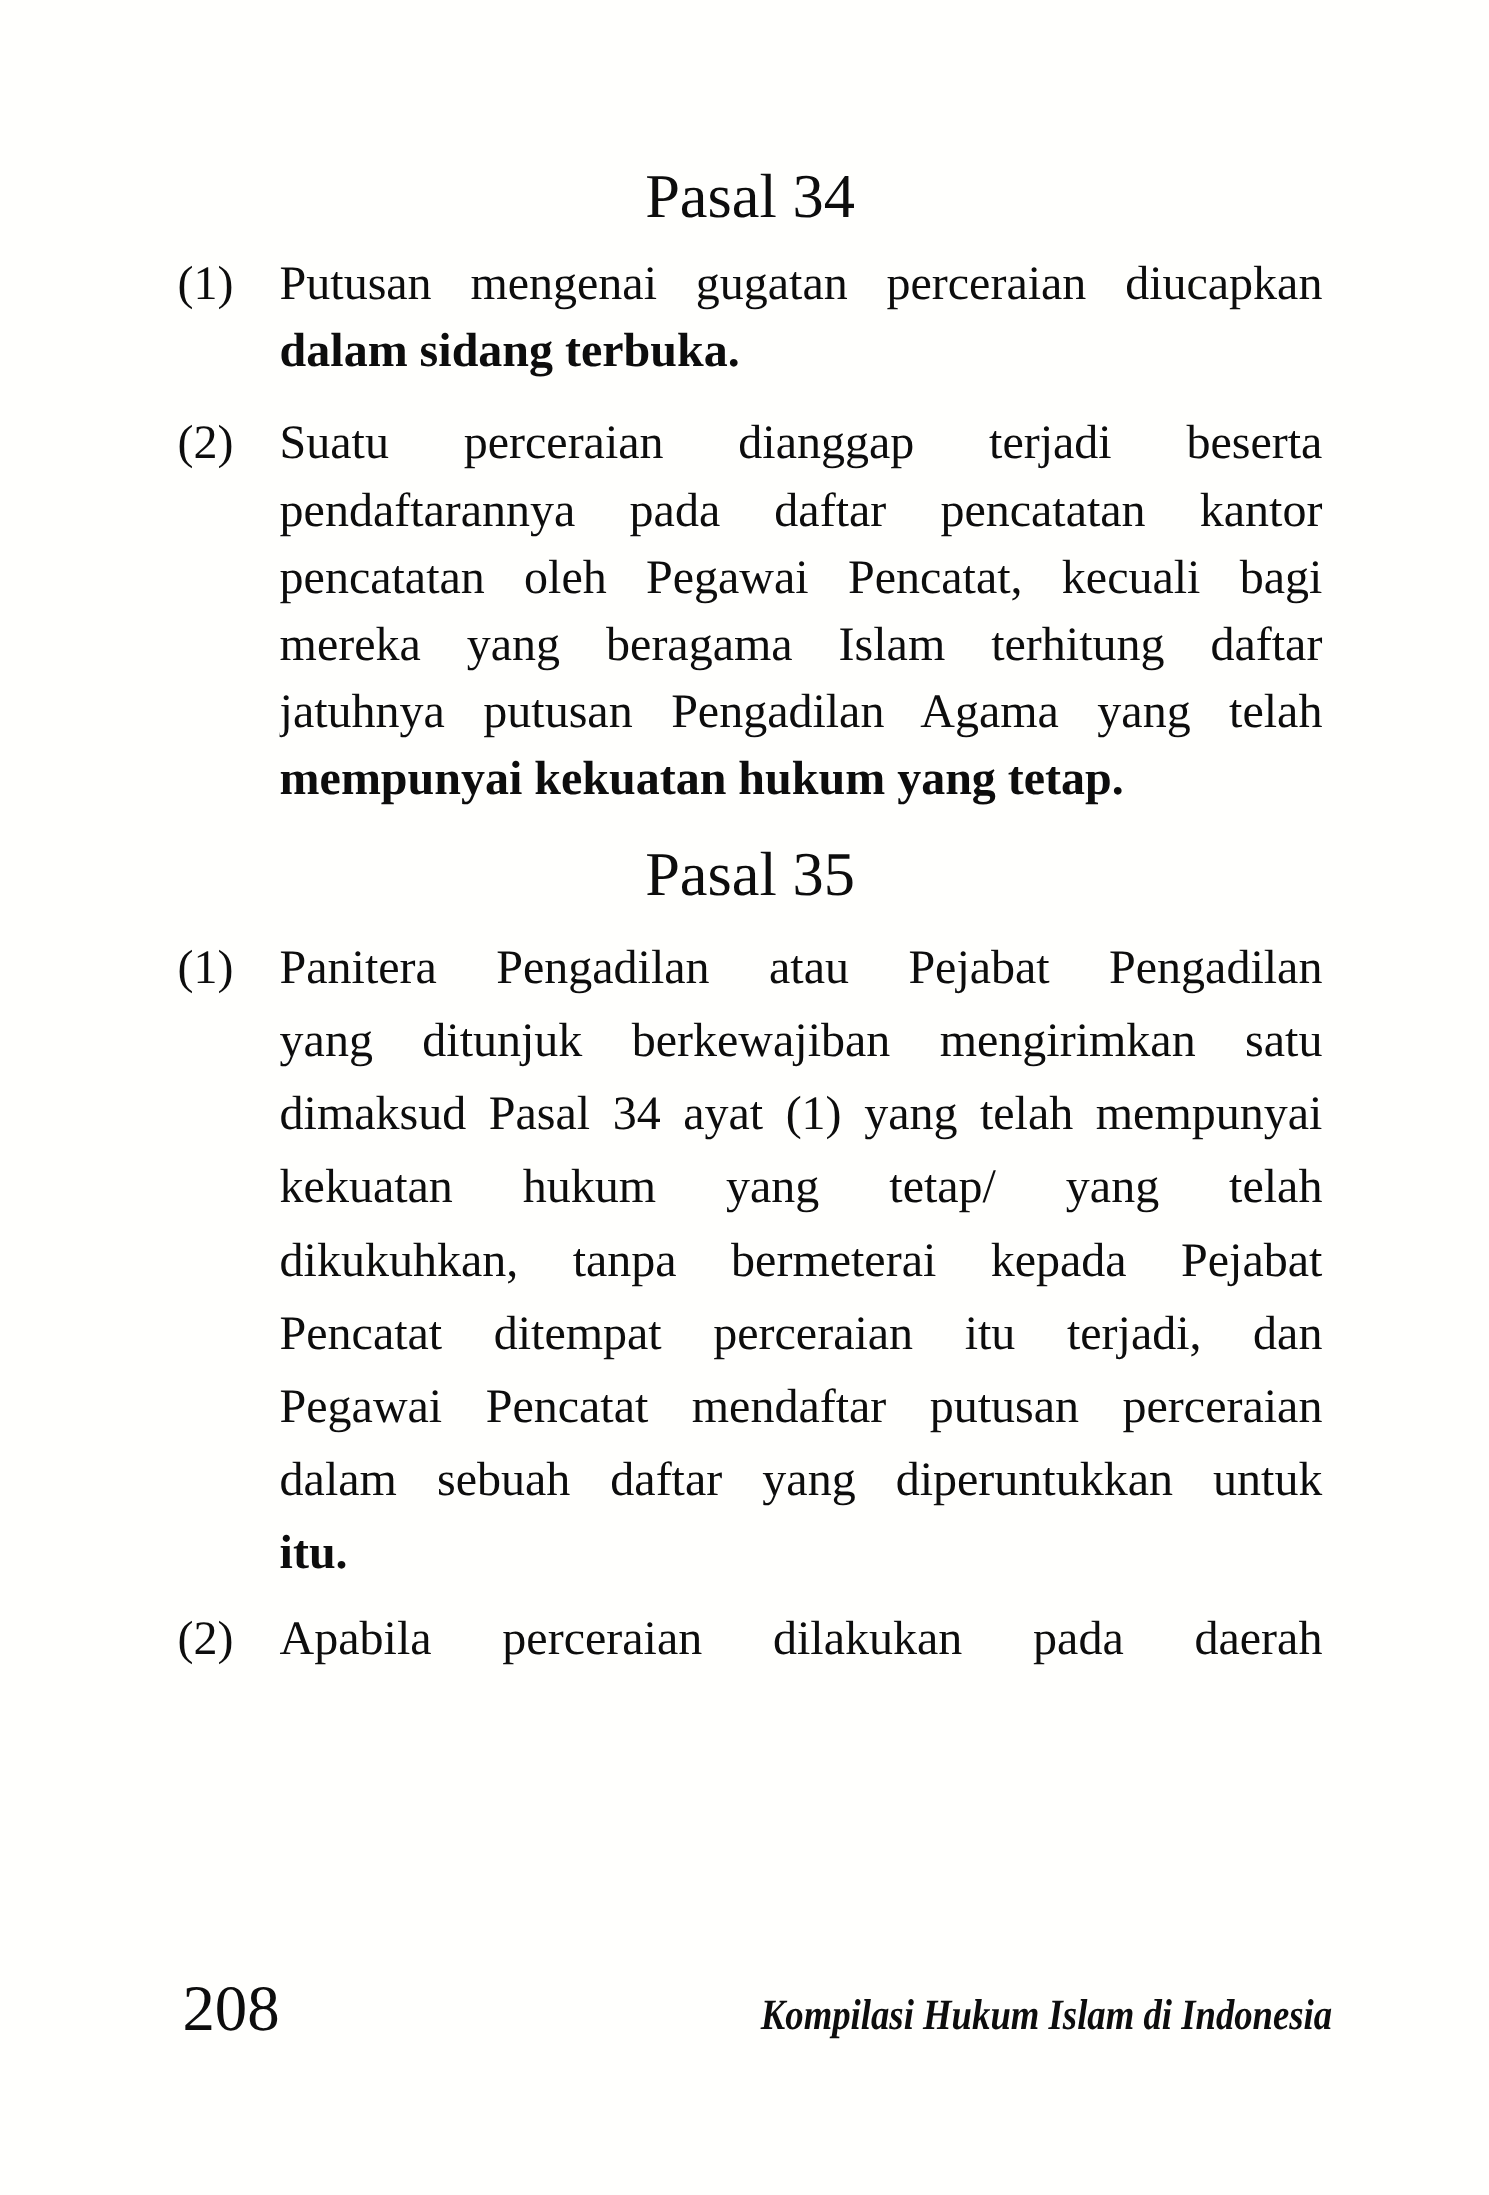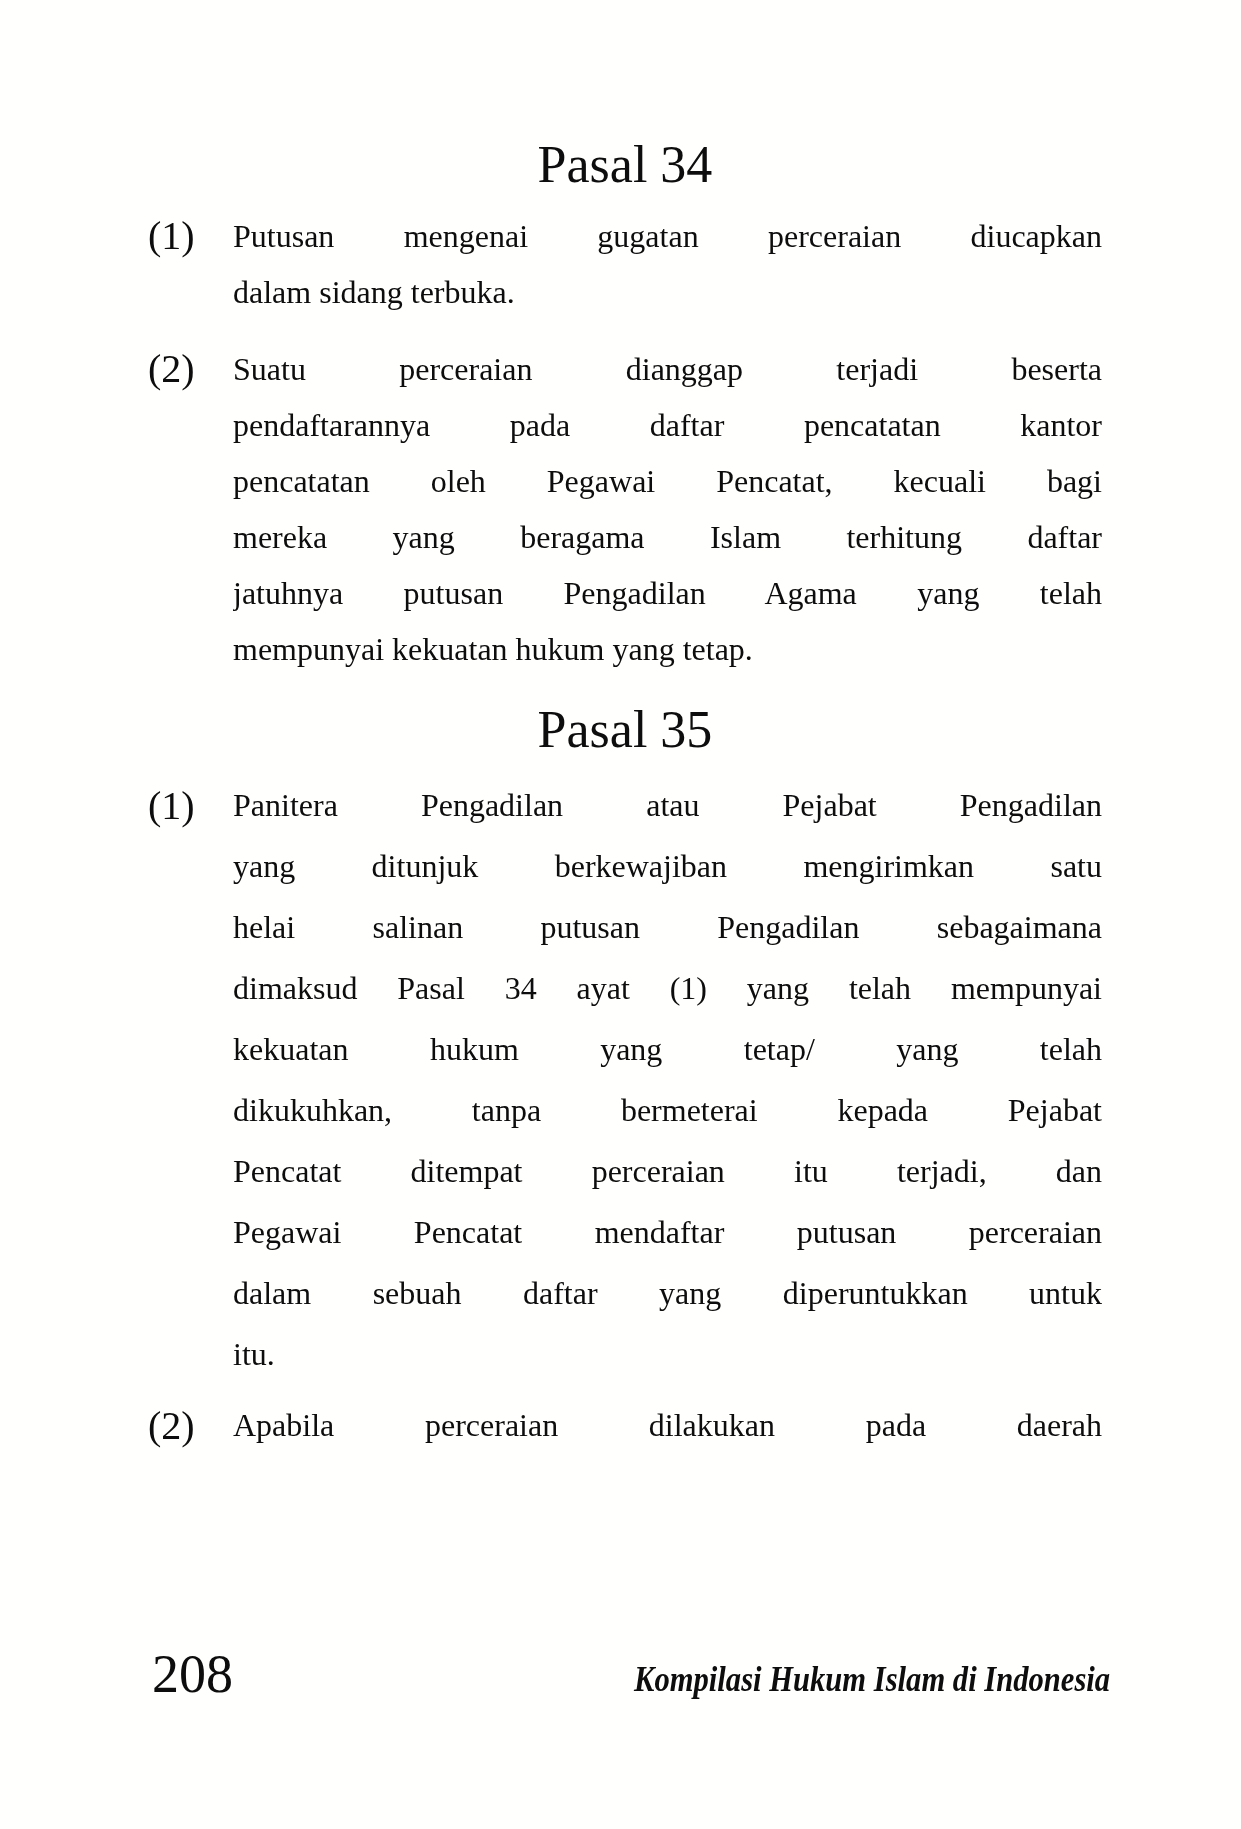--- a/index.html
+++ b/index.html
@@ -23,27 +23,27 @@
     white-space:nowrap;
   }
   .item { display:flex; }
   .num {
     flex:none;
     width:85px;
     font-size:40px;
   }
   .lines { flex:1; min-width:0; }
   .line {
-    font-size:32px;
+    font-size:40px;
     text-align:justify;
     text-align-last:justify;
     white-space:nowrap;
     overflow:hidden;
   }
-  .line.last { text-align-last:left; }
+  .line.last { text-align-last:left;font-weight:bold; }
   .s0 .line, .s0 .num { line-height:56px; }
   .s1 .line, .s1 .num { line-height:61px; }
   .s0 .item-1 { margin-top:14px; }
   .s0 .item-2 { margin-top:21px; }
   .s1 { margin-top:24px; }
   .s1 .item-1 { margin-top:16px; }
   .s1 .item-2 { margin-top:10px; }
   .page-number {
     position:absolute;
     left:152px; top:1646px;
@@ -89,21 +89,20 @@
           </div>
         </div>
       </div>
       <div class="section s1">
         <div class="section-title">Pasal 35</div>
         <div class="item item-1">
           <div class="num">(1)</div>
           <div class="lines">
             <div class="line">Panitera Pengadilan atau Pejabat Pengadilan</div>
             <div class="line">yang ditunjuk berkewajiban mengirimkan satu</div>
-            <div class="line">helai salinan putusan Pengadilan sebagaimana</div>
             <div class="line">dimaksud Pasal 34 ayat (1) yang telah mempunyai</div>
             <div class="line">kekuatan hukum yang tetap/ yang telah</div>
             <div class="line">dikukuhkan, tanpa bermeterai kepada Pejabat</div>
             <div class="line">Pencatat ditempat perceraian itu terjadi, dan</div>
             <div class="line">Pegawai Pencatat mendaftar putusan perceraian</div>
             <div class="line">dalam sebuah daftar yang diperuntukkan untuk</div>
             <div class="line last">itu.</div>
           </div>
         </div>
         <div class="item item-2">

